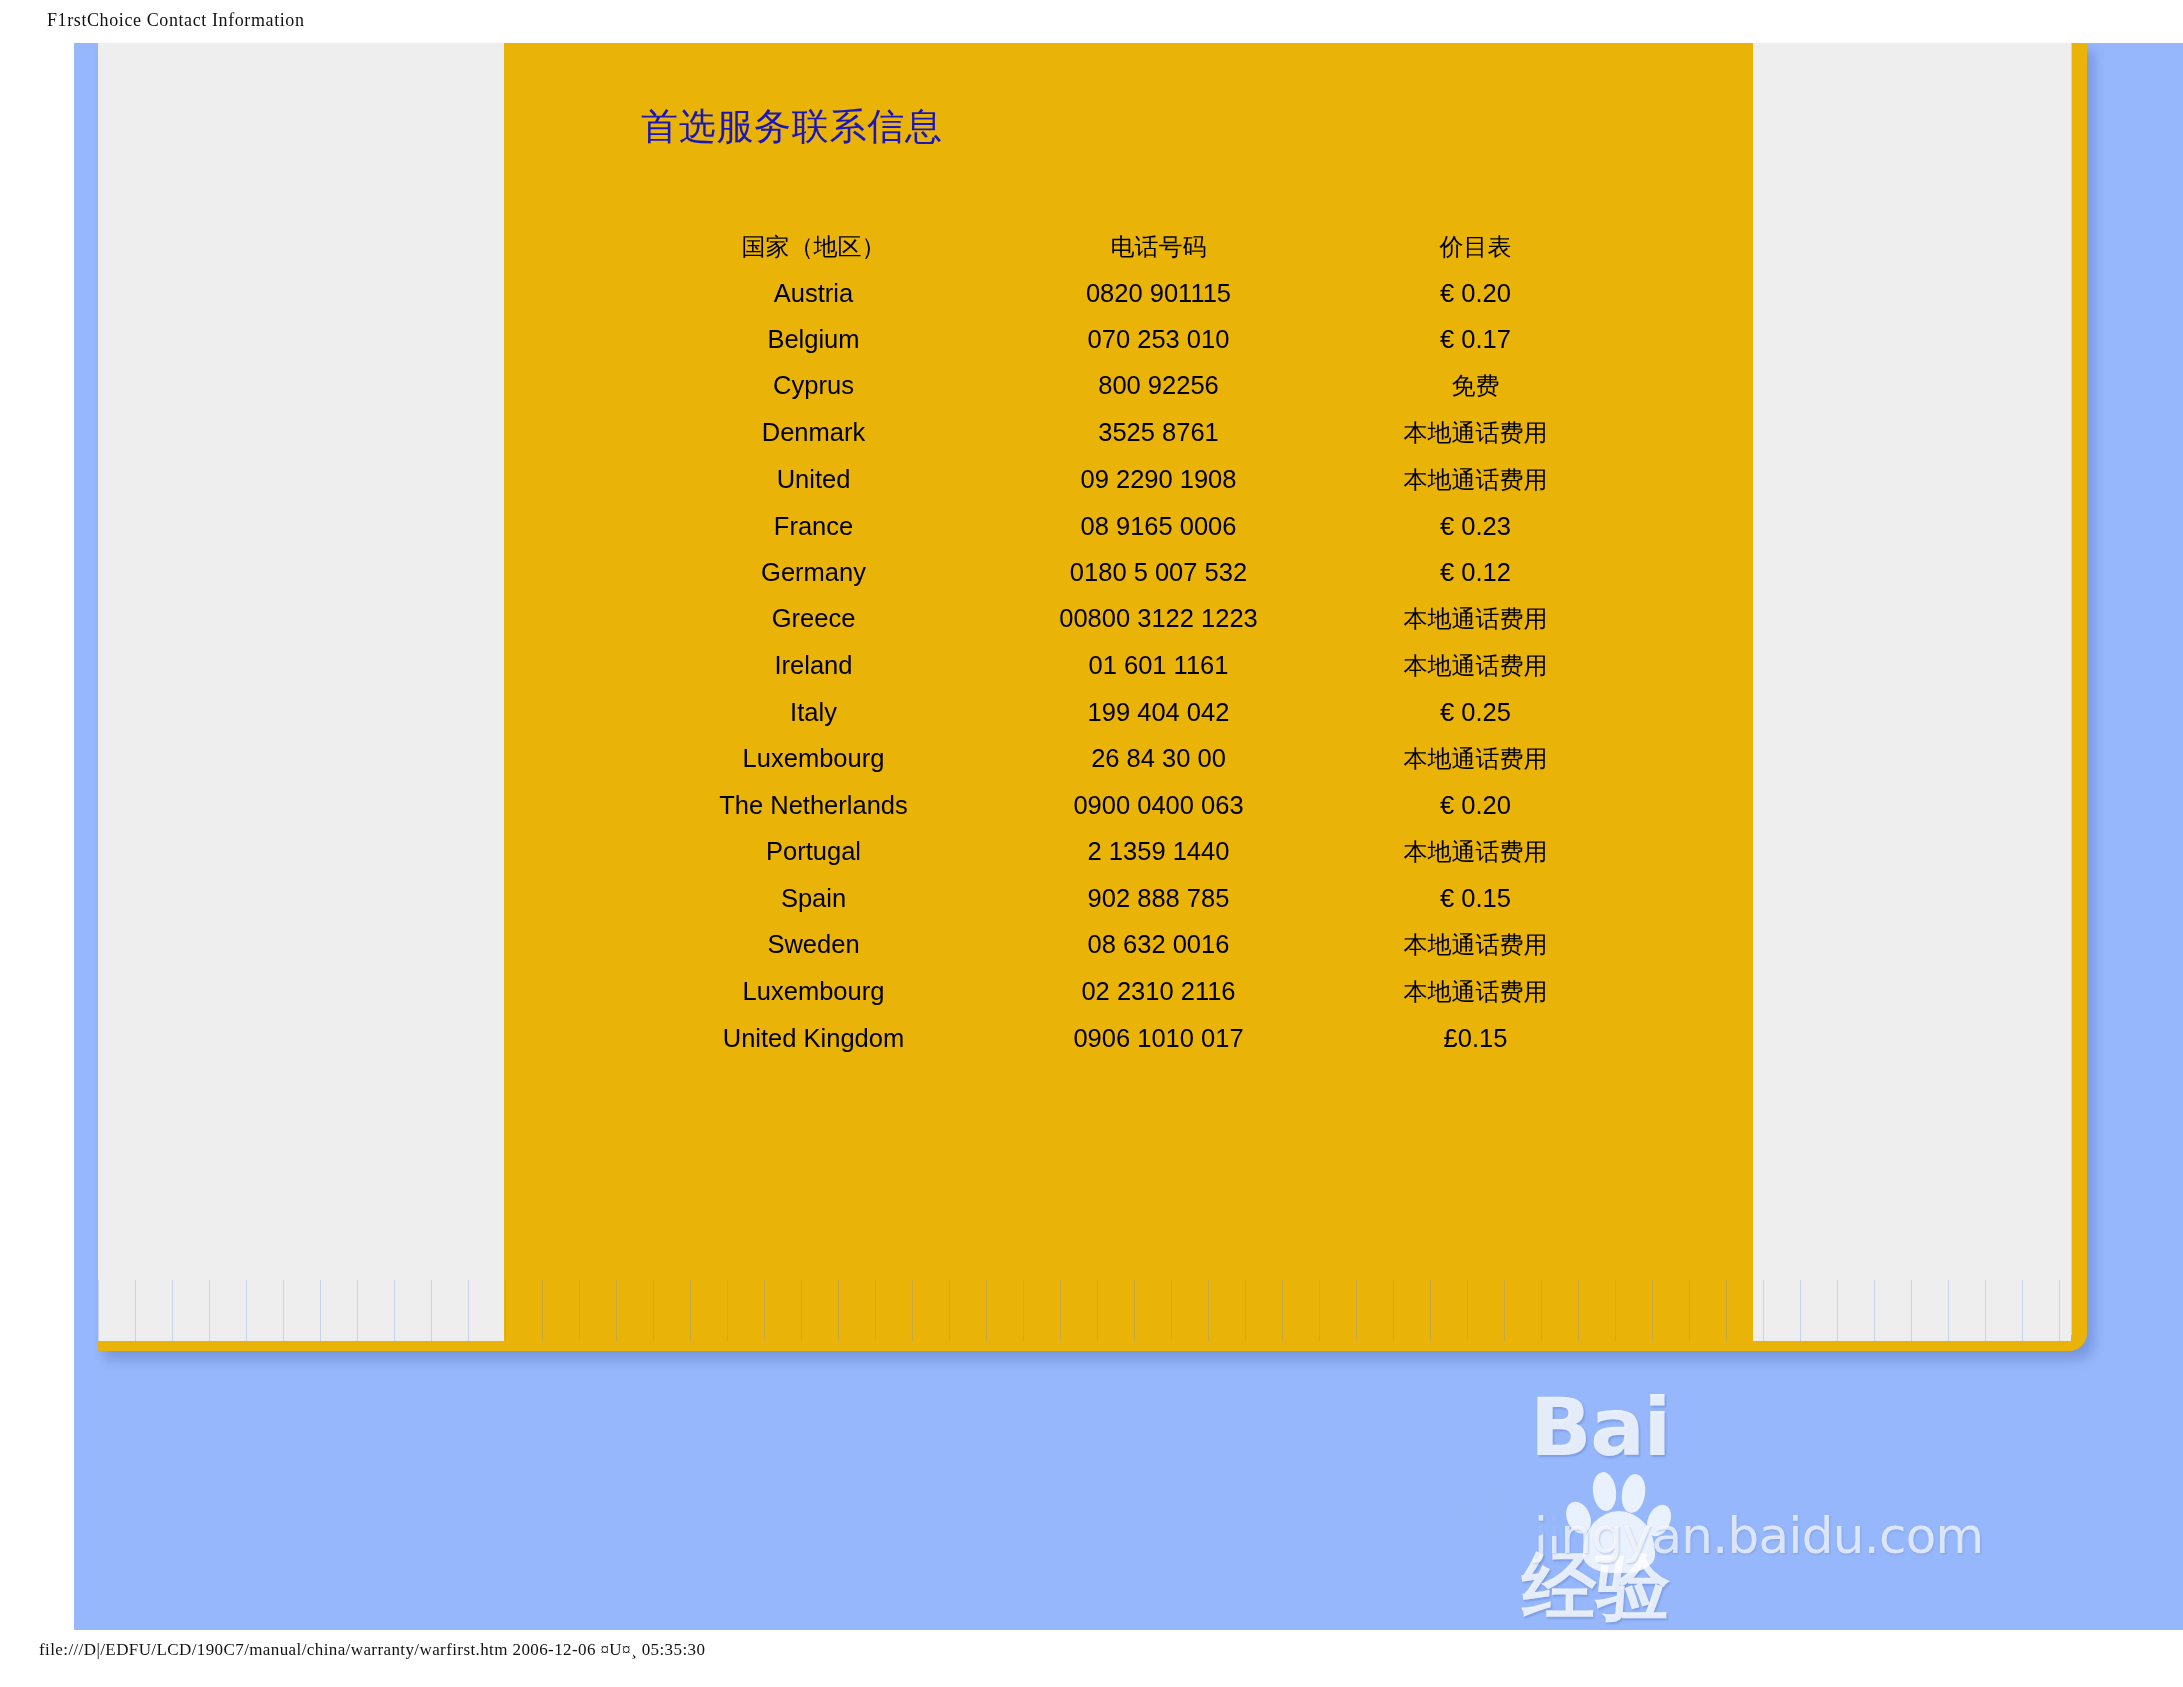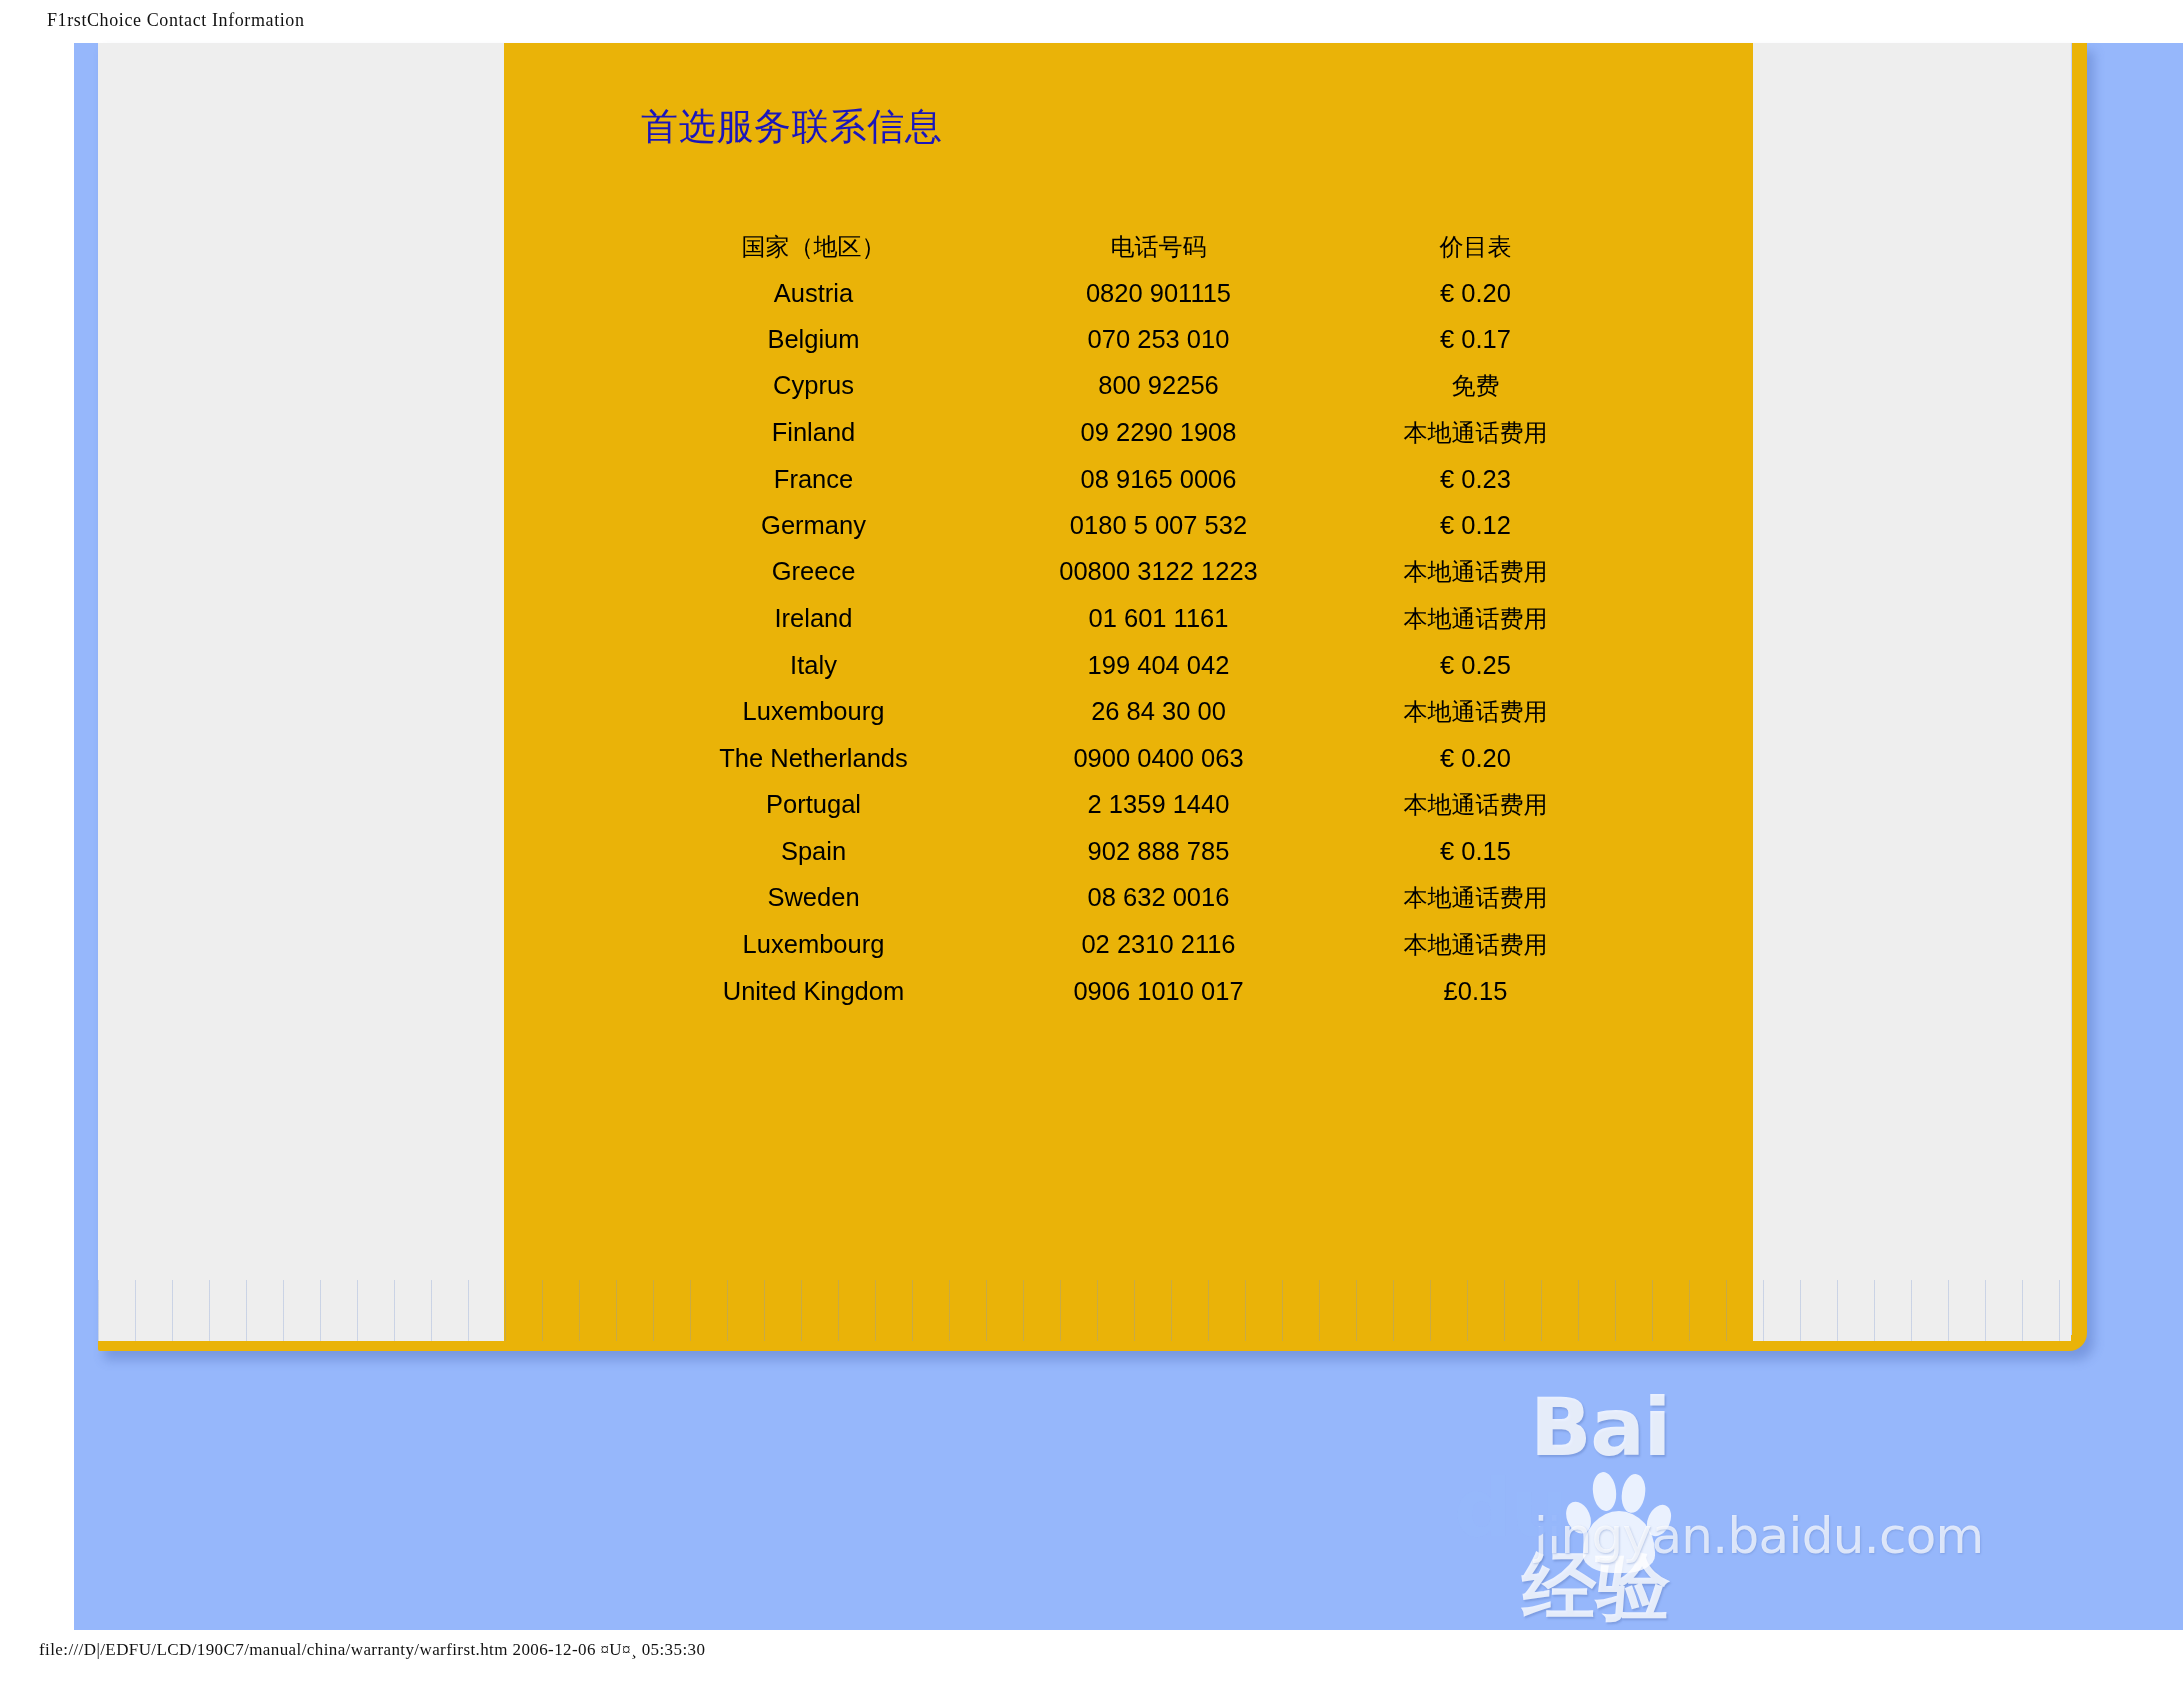--- a/index.html
+++ b/index.html
@@ -293,21 +293,26 @@
             <td class="latin">Belgium</td>
             <td class="latin">070 253 010</td>
             <td class="latin">€ 0.17</td>
           </tr>
           <tr>
             <td class="latin">Cyprus</td>
             <td class="latin">800 92256</td>
             <td class="cjk">免费</td>
           </tr>
           <tr>
-            <td class="latin">Finland</td>
+            <td class="latin">Denmark</td>
+            <td class="latin">3525 8761</td>
+            <td class="cjk">本地通话费用</td>
+          </tr>
+          <tr>
+            <td class="latin">United</td>
             <td class="latin">09 2290 1908</td>
             <td class="cjk">本地通话费用</td>
           </tr>
           <tr>
             <td class="latin">France</td>
             <td class="latin">08 9165 0006</td>
             <td class="latin">€ 0.23</td>
           </tr>
           <tr>
             <td class="latin">Germany</td>

